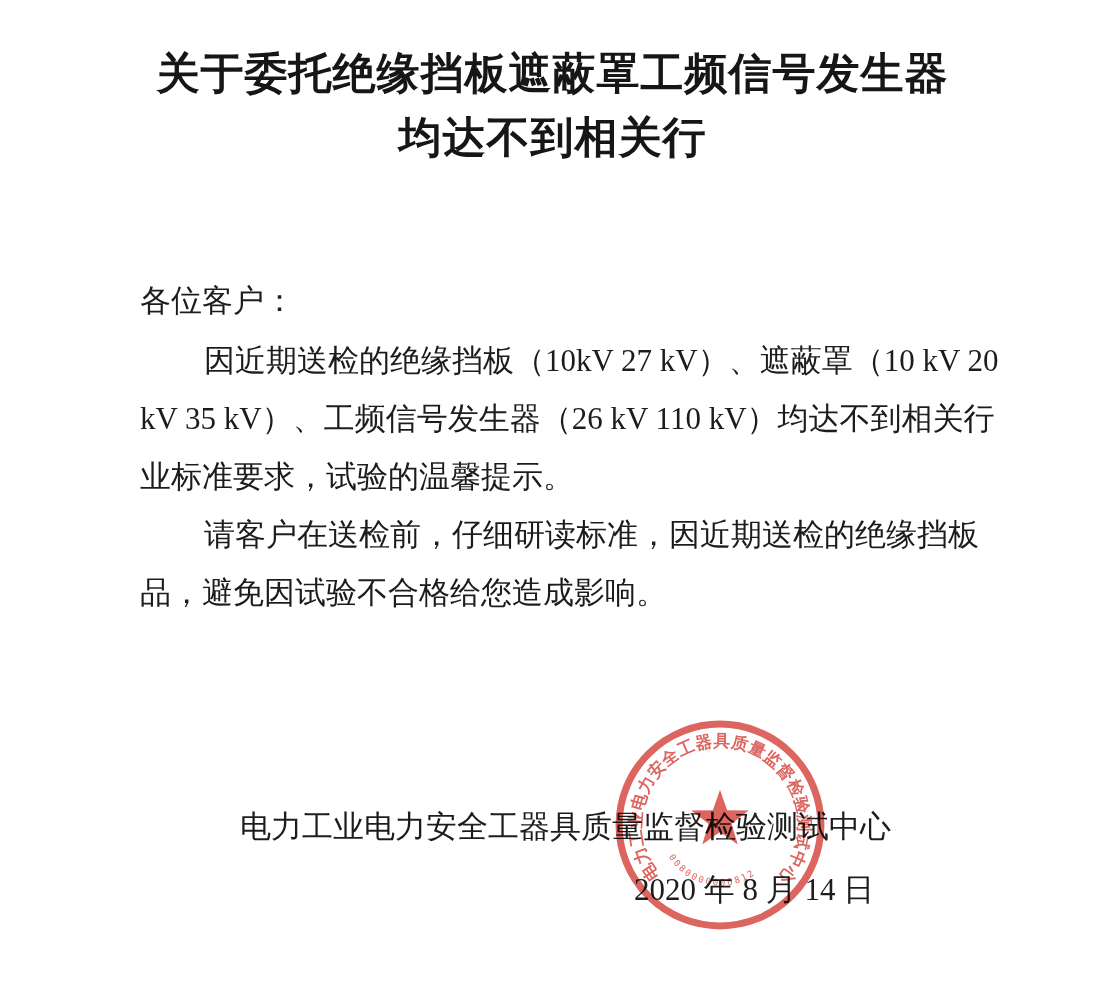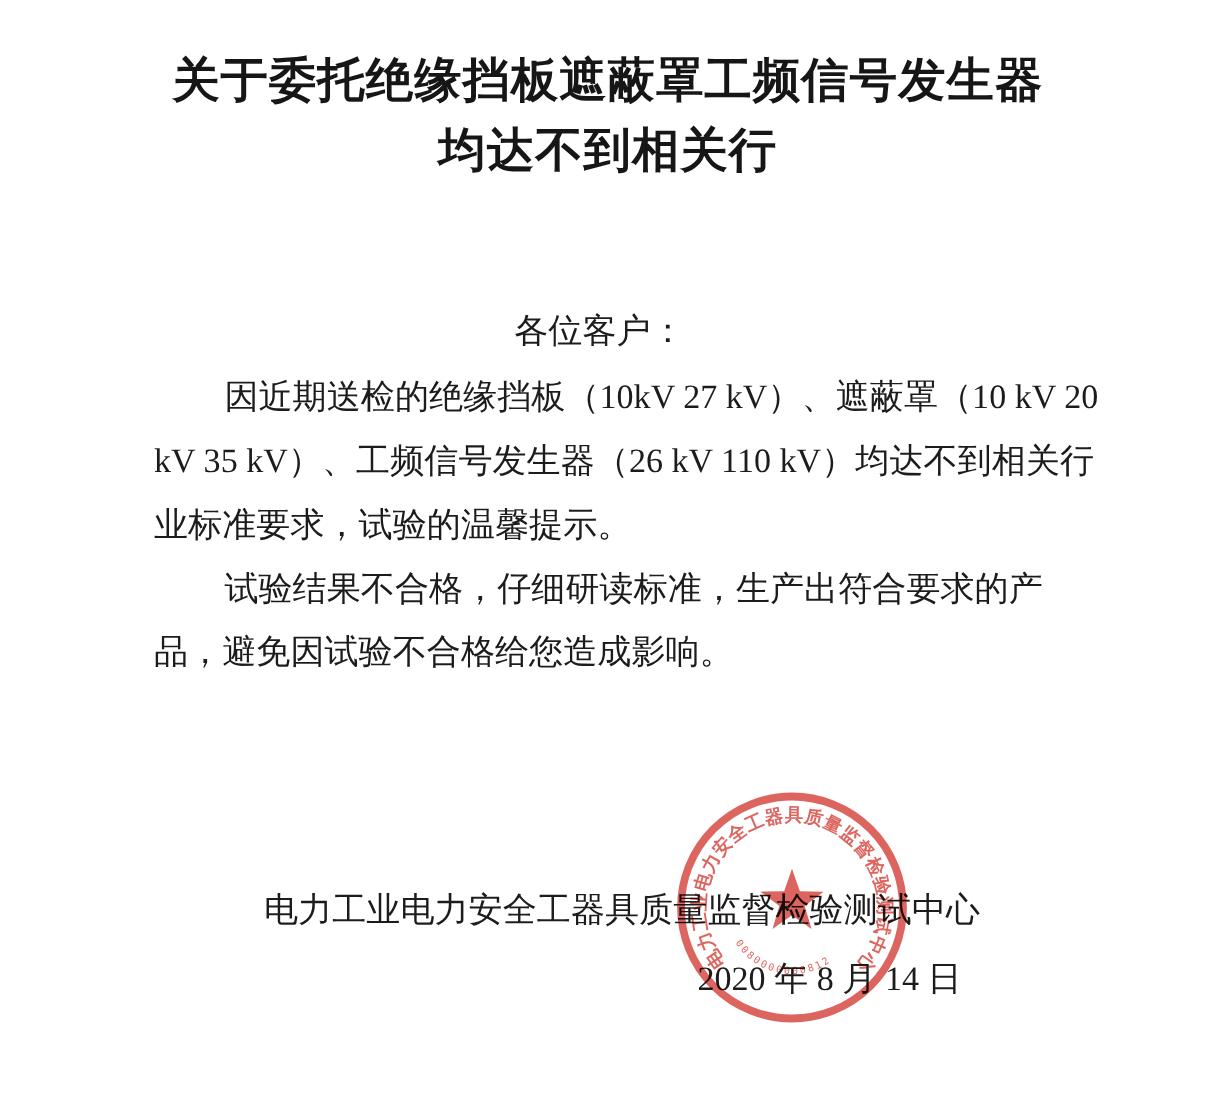--- a/index.html
+++ b/index.html
@@ -41,21 +41,20 @@
     font-size: 31px;
     line-height: 58px;
     white-space: nowrap;
     color: #1c1c1c;
   }
   .body-line.indent {
     padding-left: 64px;
   }
   .greeting {
     margin-bottom: 2px;
-    text-align: center;
   }
   .signature-line {
     position: absolute;
     top: 806px;
     left: 240px;
     font-size: 31px;
     white-space: nowrap;
     color: #1c1c1c;
   }
   .date-line {
@@ -85,21 +84,21 @@
   <div class="title-block">
     <div class="title-line">关于委托绝缘挡板遮蔽罩工频信号发生器</div>
     <div class="title-line">均达不到相关行</div>
   </div>
 
   <div class="body-block">
     <div class="body-line greeting">各位客户：</div>
     <div class="body-line indent">因近期送检的绝缘挡板（10kV 27 kV）、遮蔽罩（10 kV 20</div>
     <div class="body-line">kV 35 kV）、工频信号发生器（26 kV 110 kV）均达不到相关行</div>
     <div class="body-line">业标准要求，试验的温馨提示。</div>
-    <div class="body-line indent">试验结果不合格，仔细研读标准，生产出符合要求的产</div>
+    <div class="body-line indent">请客户在送检前，仔细研读标准，因近期送检的绝缘挡板</div>
     <div class="body-line">品，避免因试验不合格给您造成影响。</div>
   </div>
 
   <div class="signature-line">电力工业电力安全工器具质量监督检验测试中心</div>
   <div class="date-line">2020 年 8 月 14 日</div>
 
   <svg class="stamp" viewBox="0 0 220 220" xmlns="http://www.w3.org/2000/svg">
 
     <circle cx="110" cy="110" r="100" fill="none" stroke="#d5433c" stroke-width="7"></circle>
 

